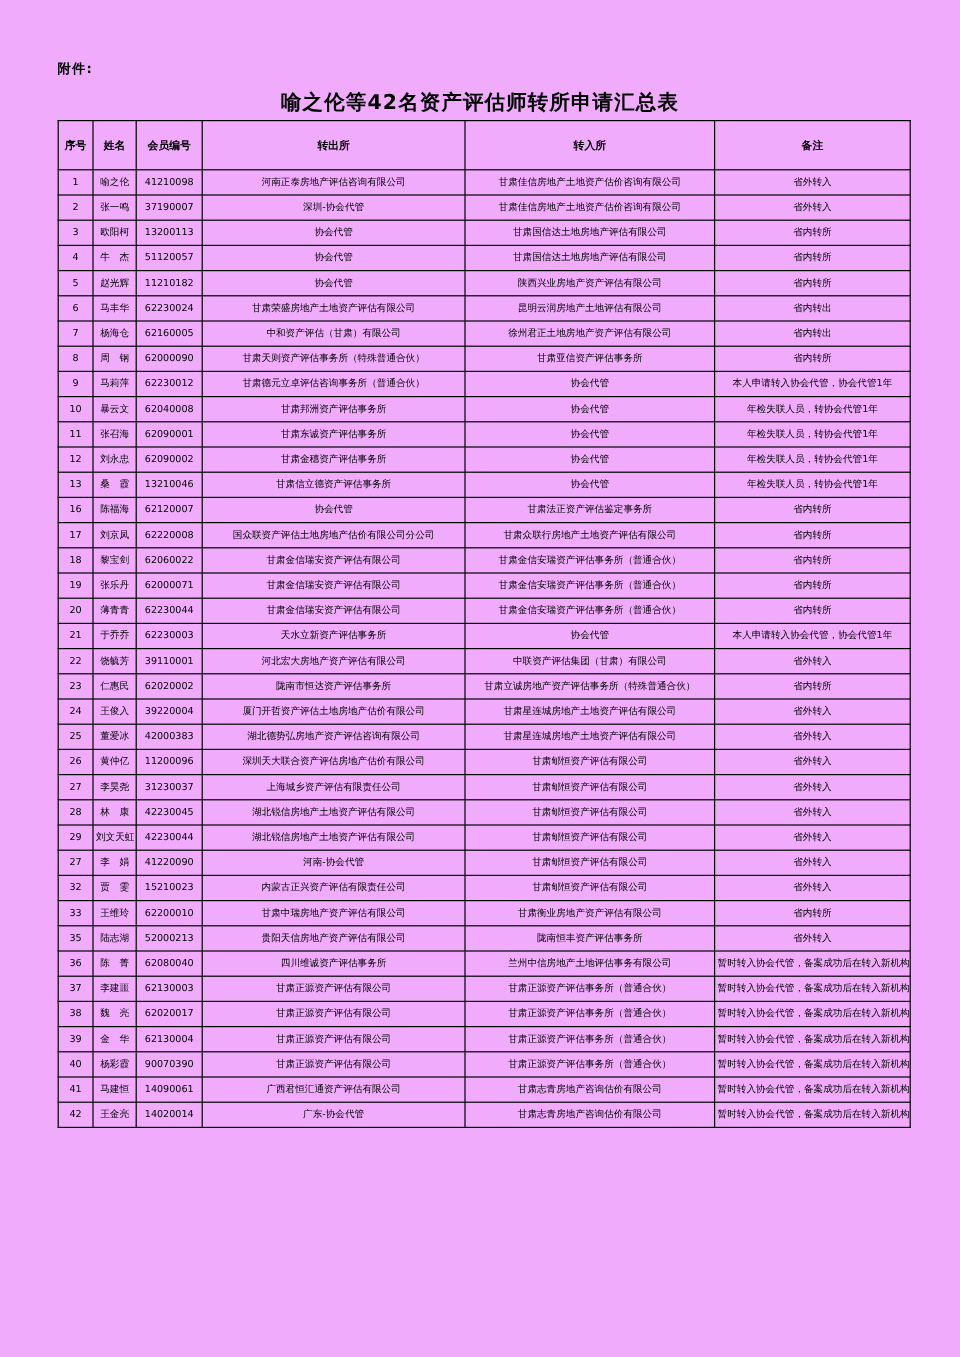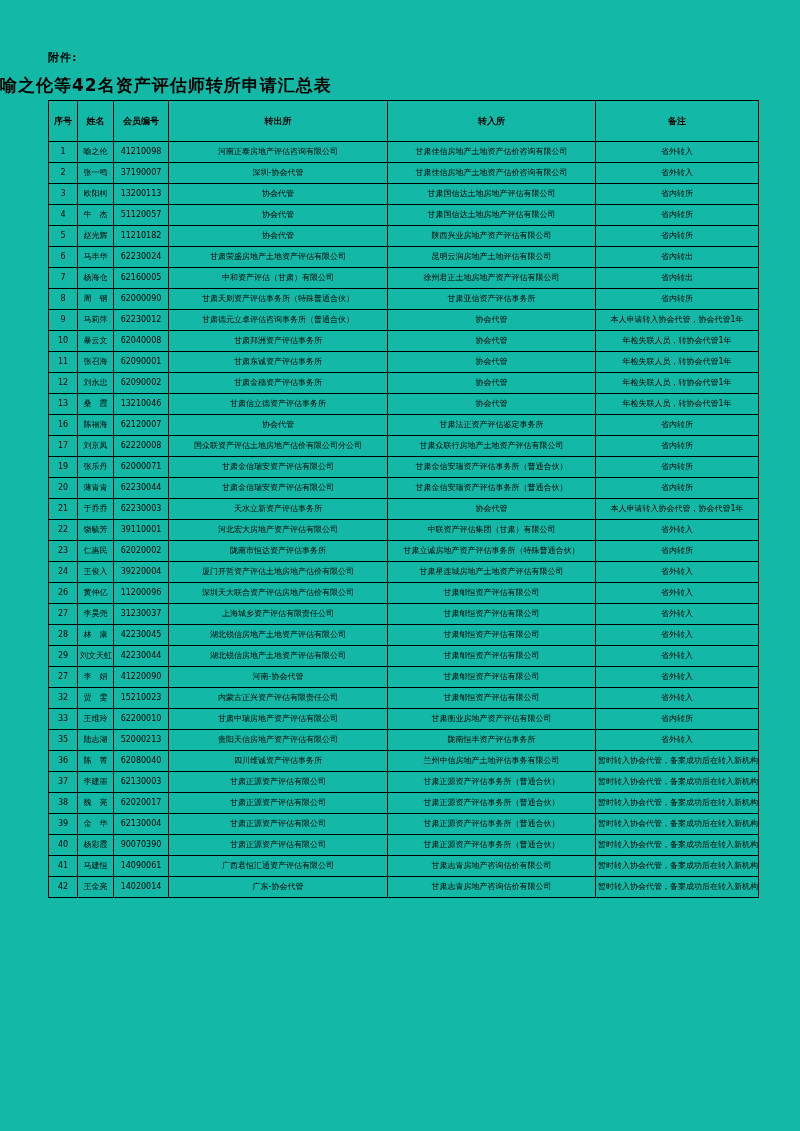--- a/index.html
+++ b/index.html
@@ -4,28 +4,28 @@
 <style>
   html,body{margin:0;padding:0;}
   body{
     width:800px;height:1131px;
     background:#ffffff;
     font-family:"DejaVu Sans","Liberation Sans",sans-serif;
     color:#000;
     position:relative;
     overflow:hidden;
   }
-  .page{position:absolute;inset:0;background:#14b8a6;}
+  .page{position:absolute;inset:0;background:#f0abfc;}
   .attachment{
     position:absolute;left:48px;top:50px;
     font-size:11px;font-weight:bold;letter-spacing:1px;
   }
   .doc-title{
     position:absolute;left:0;top:74px;width:100%;
-    font-size:17px;font-weight:bold;
+    text-align:center;font-size:17px;font-weight:bold;
     letter-spacing:1px;
   }
   table.main{
     position:absolute;left:48px;top:100px;
     width:710px;
     border-collapse:collapse;
     table-layout:fixed;
   }
   table.main th, table.main td{
     border:1px solid #000;
@@ -191,20 +191,28 @@
         </tr>
         <tr>
           <td>17</td>
           <td>刘京凤</td>
           <td>62220008</td>
           <td>国众联资产评估土地房地产估价有限公司分公司</td>
           <td>甘肃众联行房地产土地资产评估有限公司</td>
           <td>省内转所</td>
         </tr>
         <tr>
+          <td>18</td>
+          <td>黎宝剑</td>
+          <td>62060022</td>
+          <td>甘肃金信瑞安资产评估有限公司</td>
+          <td>甘肃金信安瑞资产评估事务所（普通合伙）</td>
+          <td>省内转所</td>
+        </tr>
+        <tr>
           <td>19</td>
           <td>张乐丹</td>
           <td>62000071</td>
           <td>甘肃金信瑞安资产评估有限公司</td>
           <td>甘肃金信安瑞资产评估事务所（普通合伙）</td>
           <td>省内转所</td>
         </tr>
         <tr>
           <td>20</td>
           <td>薄青青</td>
@@ -239,20 +247,28 @@
         </tr>
         <tr>
           <td>24</td>
           <td>王俊入</td>
           <td>39220004</td>
           <td>厦门开哲资产评估土地房地产估价有限公司</td>
           <td>甘肃星连城房地产土地资产评估有限公司</td>
           <td>省外转入</td>
         </tr>
         <tr>
+          <td>25</td>
+          <td>董爱冰</td>
+          <td>42000383</td>
+          <td>湖北德势弘房地产资产评估咨询有限公司</td>
+          <td>甘肃星连城房地产土地资产评估有限公司</td>
+          <td>省外转入</td>
+        </tr>
+        <tr>
           <td>26</td>
           <td>黄仲亿</td>
           <td>11200096</td>
           <td>深圳天大联合资产评估房地产估价有限公司</td>
           <td>甘肃郇恒资产评估有限公司</td>
           <td>省外转入</td>
         </tr>
         <tr>
           <td>27</td>
           <td>李昊尧</td>

